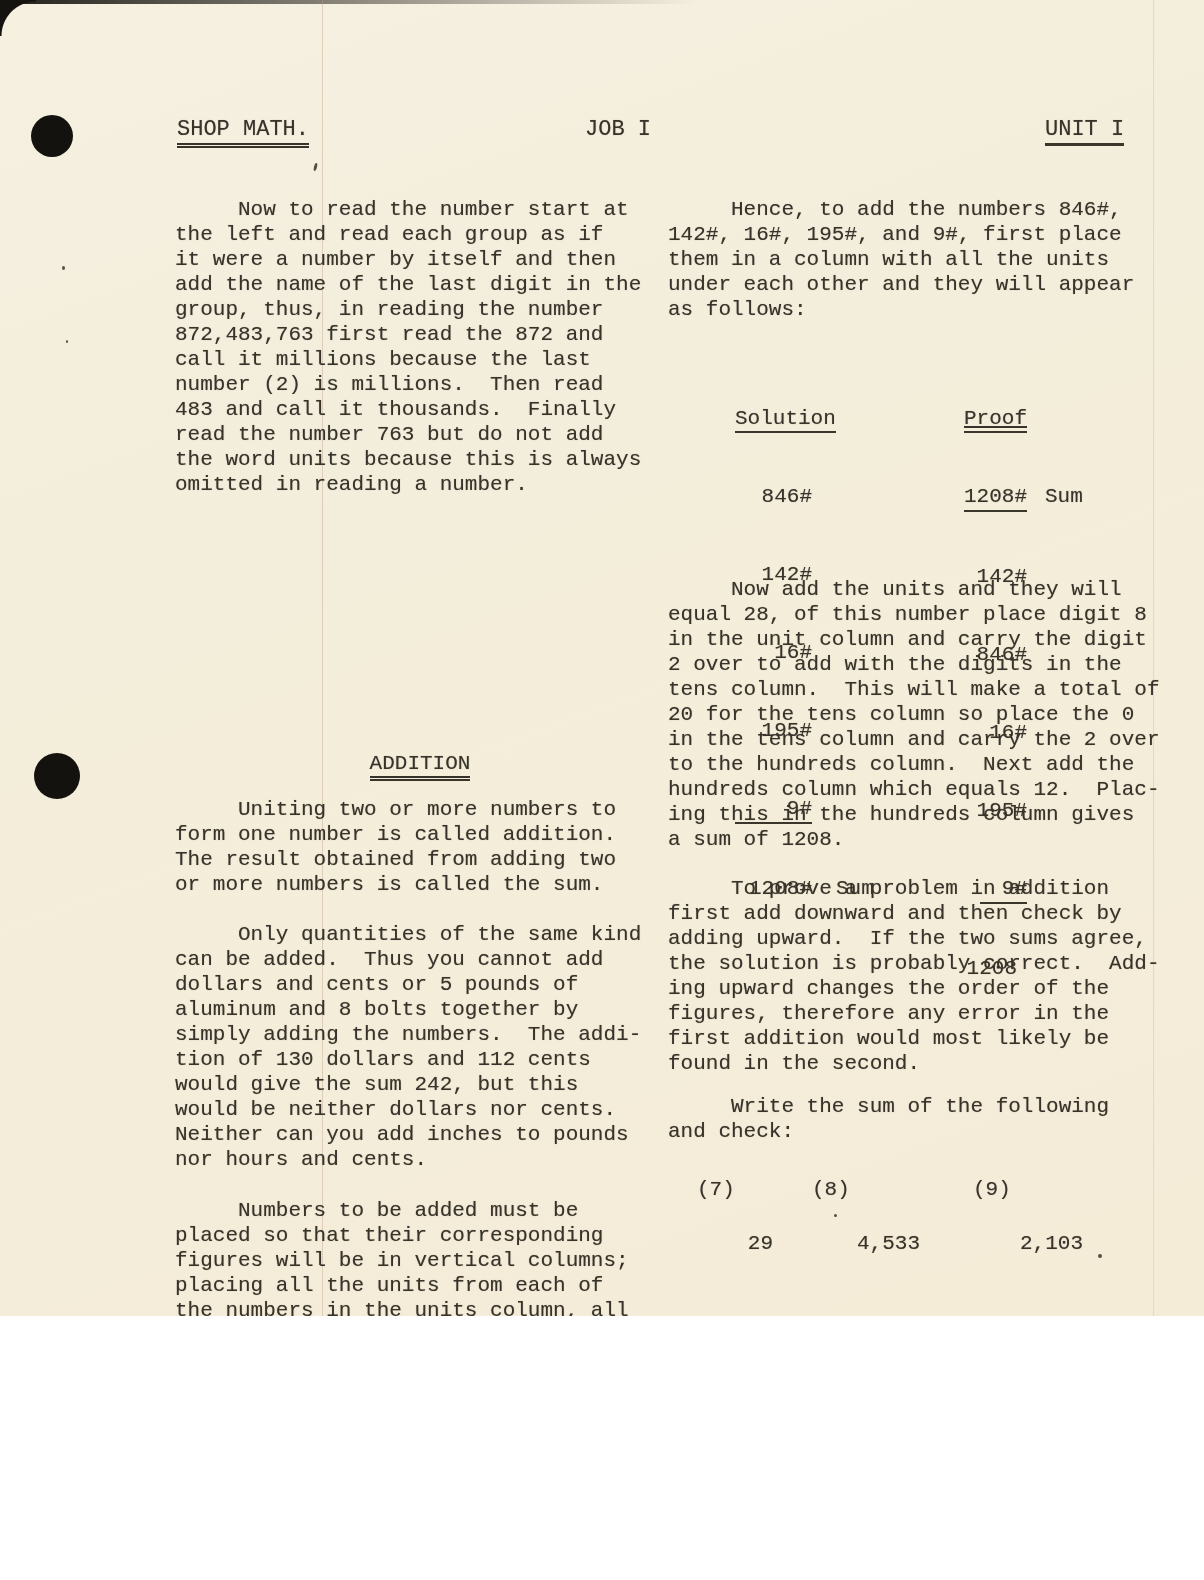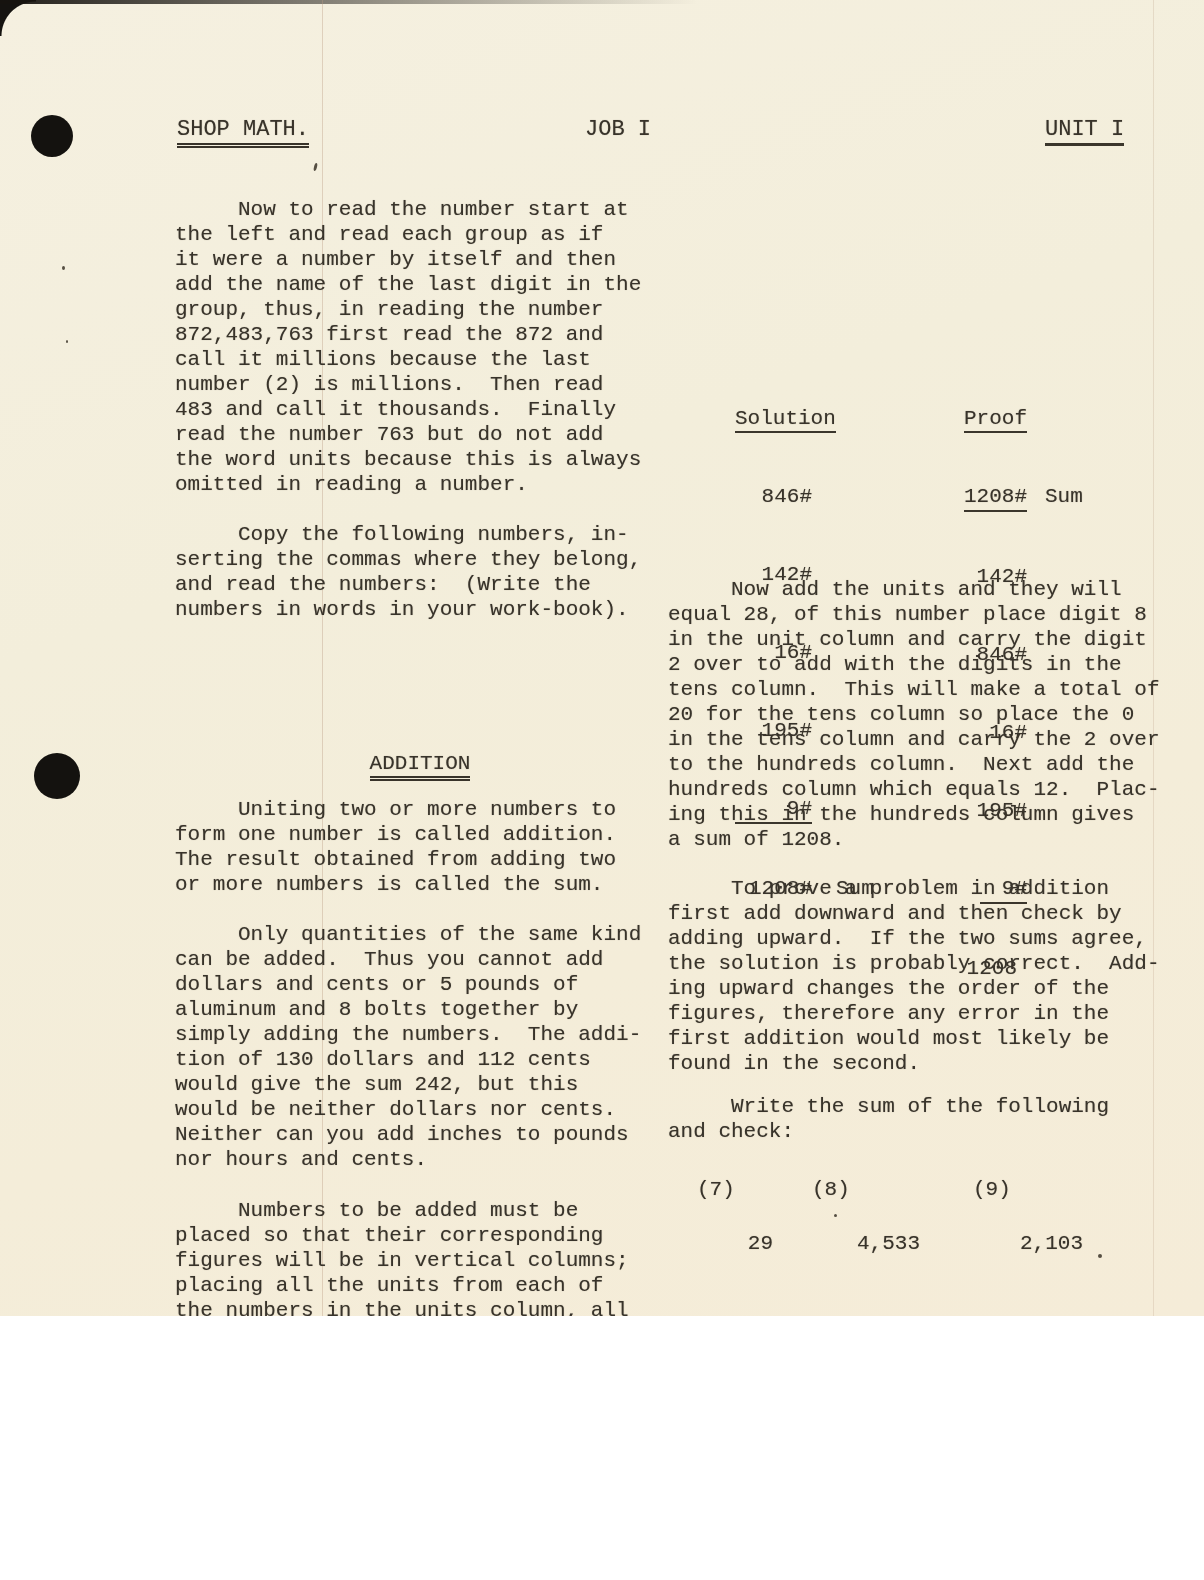--- a/index.html
+++ b/index.html
@@ -23,21 +23,21 @@
   .ul-thin{border-bottom:2px solid #3b362c;padding-bottom:1px;}
   .heading-center{width:490px;text-align:center;}
   
   .col{
     position:absolute;width:77px;
     font-size:21px;line-height:26px;
     white-space:pre;text-shadow:0 0 1px rgba(56,51,42,.40);
   }
   .col .row{text-align:right;}
   .col .hrow{text-align:left;white-space:nowrap;}
-  .col .hrow-r{text-align:right;white-space:nowrap;}
+  .col .hrow-r{text-align:right;white-space:nowrap;text-decoration:underline;}
   .row-rule{border-bottom:2px solid #3b362c;}
   .rel{position:relative;}
   .side-label{position:absolute;top:0;white-space:pre;}
   .rule-span{display:inline-block;border-bottom:2px solid #3b362c;}
   
   .pgroup{position:absolute;font-size:21px;line-height:27px;white-space:pre;text-shadow:0 0 1px rgba(56,51,42,.40);}
   .plabel{position:absolute;left:0;top:0;}
   .pcol{position:absolute;top:0;text-align:right;}
   .pcol div{height:27px;}
   .g10 .pcol div,.g10 .ucol div{height:28px;}
@@ -88,24 +88,20 @@
 it were a number by itself and then
 add the name of the last digit in the
 group, thus, in reading the number
 872,483,763 first read the 872 and
 call it millions because the last
 number (2) is millions.  Then read
 483 and call it thousands.  Finally
 read the number 763 but do not add
 the word units because this is always
 omitted in reading a number.</div>
-  <div class="txt" style="left:175px;top:522px;">     Copy the following numbers, in-
-serting the commas where they belong,
-and read the numbers:  (Write the
-numbers in words in your work-book).</div>
   <div class="txt heading-center" style="left:175px;top:751px;"><span class="ul-double">ADDITION</span></div>
   <div class="txt" style="left:175px;top:797px;">     Uniting two or more numbers to
 form one number is called addition.
 The result obtained from adding two
 or more numbers is called the sum.</div>
   <div class="txt" style="left:175px;top:922px;">     Only quantities of the same kind
 can be added.  Thus you cannot add
 dollars and cents or 5 pounds of
 aluminum and 8 bolts together by
 simply adding the numbers.  The addi-
@@ -116,20 +112,25 @@
 nor hours and cents.</div>
   <div class="txt" style="left:175px;top:1198px;">     Numbers to be added must be
 placed so that their corresponding
 figures will be in vertical columns;
 placing all the units from each of
 the numbers in the units column, all
 the tens in the tens column, all the
 hundreds in the hundreds column and
 so on.</div>
 
+  <div class="txt" style="left:668px;top:197px;">     Hence, to add the numbers 846#,
+142#, 16#, 195#, and 9#, first place
+them in a column with all the units
+under each other and they will appear
+as follows:</div>
 
   <div class="col" style="left:735px;top:354px;">
     <div class="hrow"><span class="ul-thin">Solution</span></div>
     <div class="row">846#</div>
     <div class="row">142#</div>
     <div class="row">16#</div>
     <div class="row">195#</div>
     <div class="row row-rule">9#</div>
     <div class="row rel"><span>1208#</span><span class="side-label" style="left:calc(100% + 24px);">Sum</span></div>
   </div>

